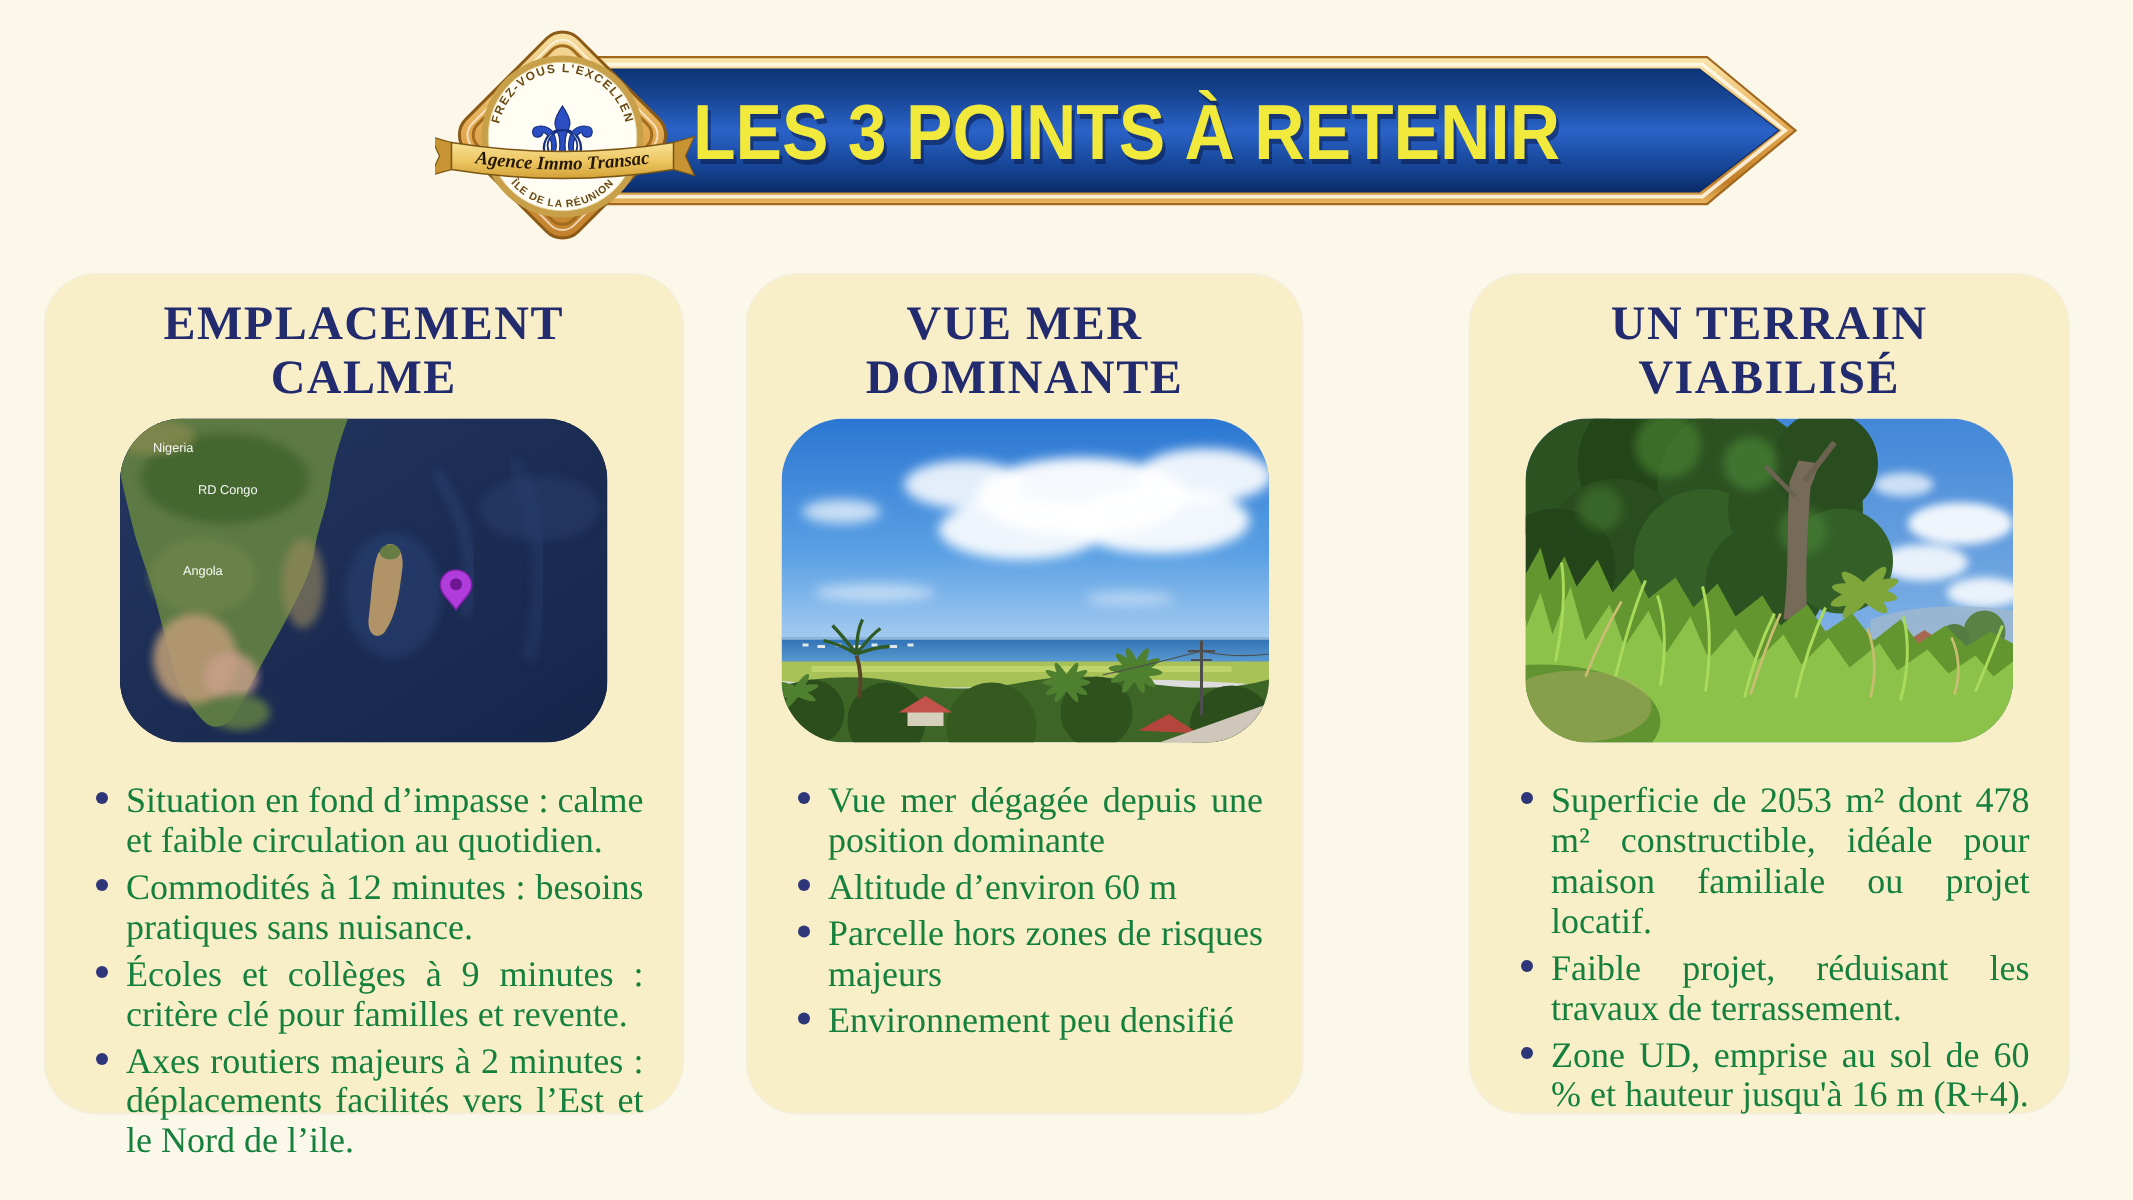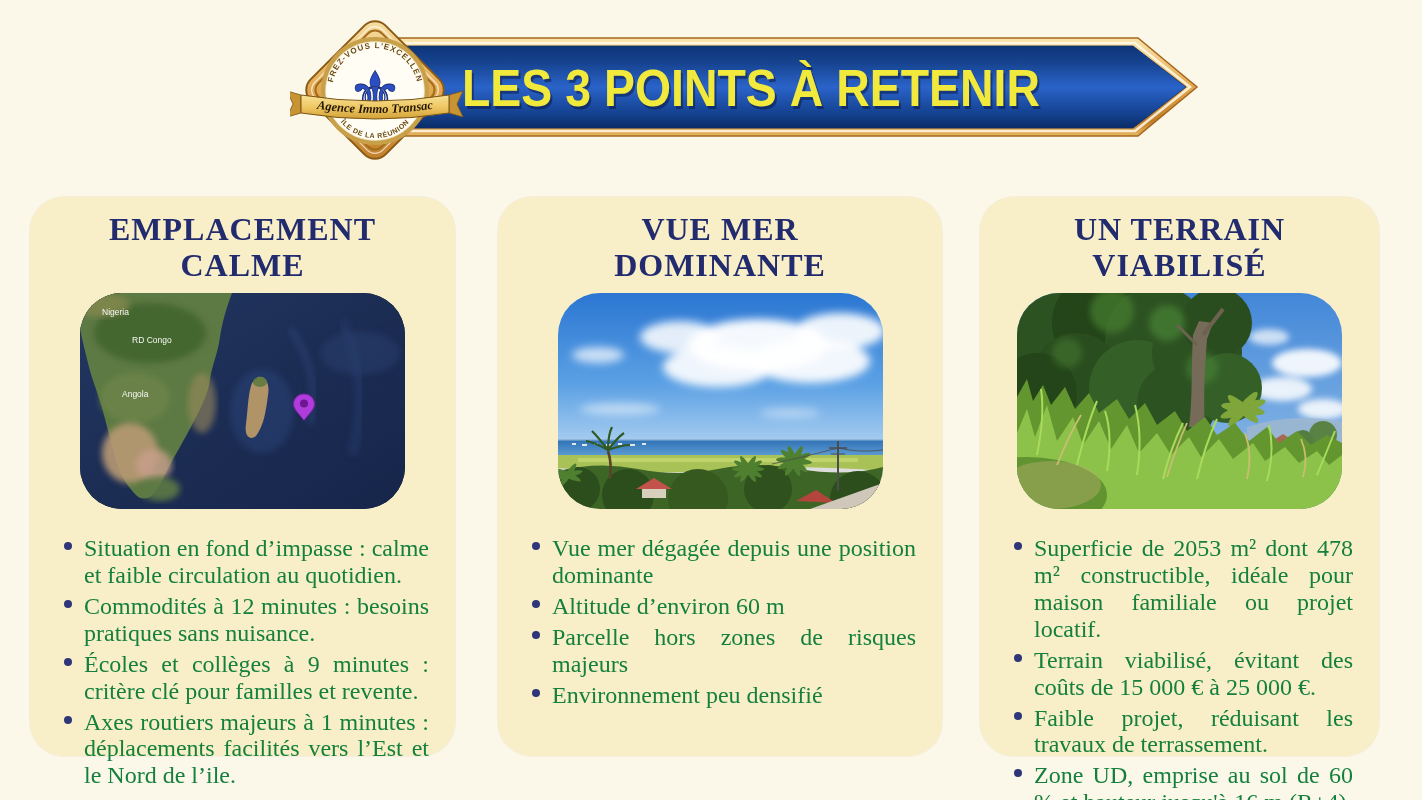--- a/index.html
+++ b/index.html
@@ -9,26 +9,26 @@
     font-family:"Liberation Serif", serif;
   }
   .stage{position:relative;width:1422px;height:800px;background:#fcf8e9;}
 
   
   .banner-wrap{position:absolute;left:290px;top:6px;width:920px;height:164px;}
   .banner-wrap svg{display:block;width:100%;height:100%;}
 
   
   .card{
-    position:absolute;top:197px;height:559px;width:425px;
+    position:absolute;top:183px;height:559px;width:425px;
     background:#f8efc9;border-radius:34px;
     box-shadow:0 0 0 1px rgba(190,175,120,.12);
   }
   #card-1{left:30px;}
-  #card-2{left:498px;width:444px;}
+  #card-2{left:498px;width:370px;}
   #card-3{left:980px;width:399px;}
 
   .card-title{
     margin-top:14px;text-align:center;
     color:#222b6e;font-weight:bold;font-size:32px;line-height:1.13;
     letter-spacing:1px;
   }
   .card-title span{display:block;}
 
   .card-photo{
@@ -185,21 +185,21 @@
         <g transform="translate(224,112)">
           <path d="M0,-11 C6.5,-11 10.5,-6 10.5,-1 C10.5,4.5 5,8.5 0,15.5 C-5,8.5 -10.5,4.5 -10.5,-1 C-10.5,-6 -6.5,-11 0,-11 Z" fill="#b03ddb" stroke="#7d1fa6" stroke-width="1"></path>
           <circle cx="0" cy="-1.5" r="4" fill="#6e1593"></circle>
         </g>
       </svg>
     </div>
     <ul class="bullets">
       <li>Situation en fond d’impasse : calme et faible circulation au quotidien.</li>
       <li>Commodités à 12 minutes : besoins pratiques sans nuisance.</li>
       <li>Écoles et collèges à 9 minutes : critère clé pour familles et revente.</li>
-      <li>Axes routiers majeurs à 1 minutes : déplacements facilités vers l’Est et le Nord de l’ile.</li>
+      <li>Axes routiers majeurs à 2 minutes : déplacements facilités vers l’Est et le Nord de l’ile.</li>
     </ul>
   </div>
 
   <div class="card" id="card-2">
     <div class="card-title">
       <span>VUE MER</span>
       <span>DOMINANTE</span>
     </div>
     <div class="card-photo">
       <svg viewBox="0 0 325 216" preserveAspectRatio="none">
@@ -399,19 +399,18 @@
         <g fill="none" stroke="#c9bd72" stroke-width="1.8">
           <path d="M40,172 Q52,142 64,122"></path>
             <path d="M150,184 Q160,152 170,130"></path>
           <path d="M230,186 Q236,162 228,140"></path>
             <path d="M286,184 Q292,164 284,146"></path>
         </g>
       </svg>
     </div>
     <ul class="bullets">
       <li>Superficie de 2053 m² dont 478 m² constructible, idéale pour maison familiale ou projet locatif.</li>
-      <li>Terrain viabilisé, évitant des coûts de 15 000 € à 25 000 €.</li>
       <li>Faible projet, réduisant les travaux de terrassement.</li>
       <li>Zone UD, emprise au sol de 60 % et hauteur jusqu'à 16 m (R+4).</li>
     </ul>
   </div>
 
 </div>
 
 </body></html>

